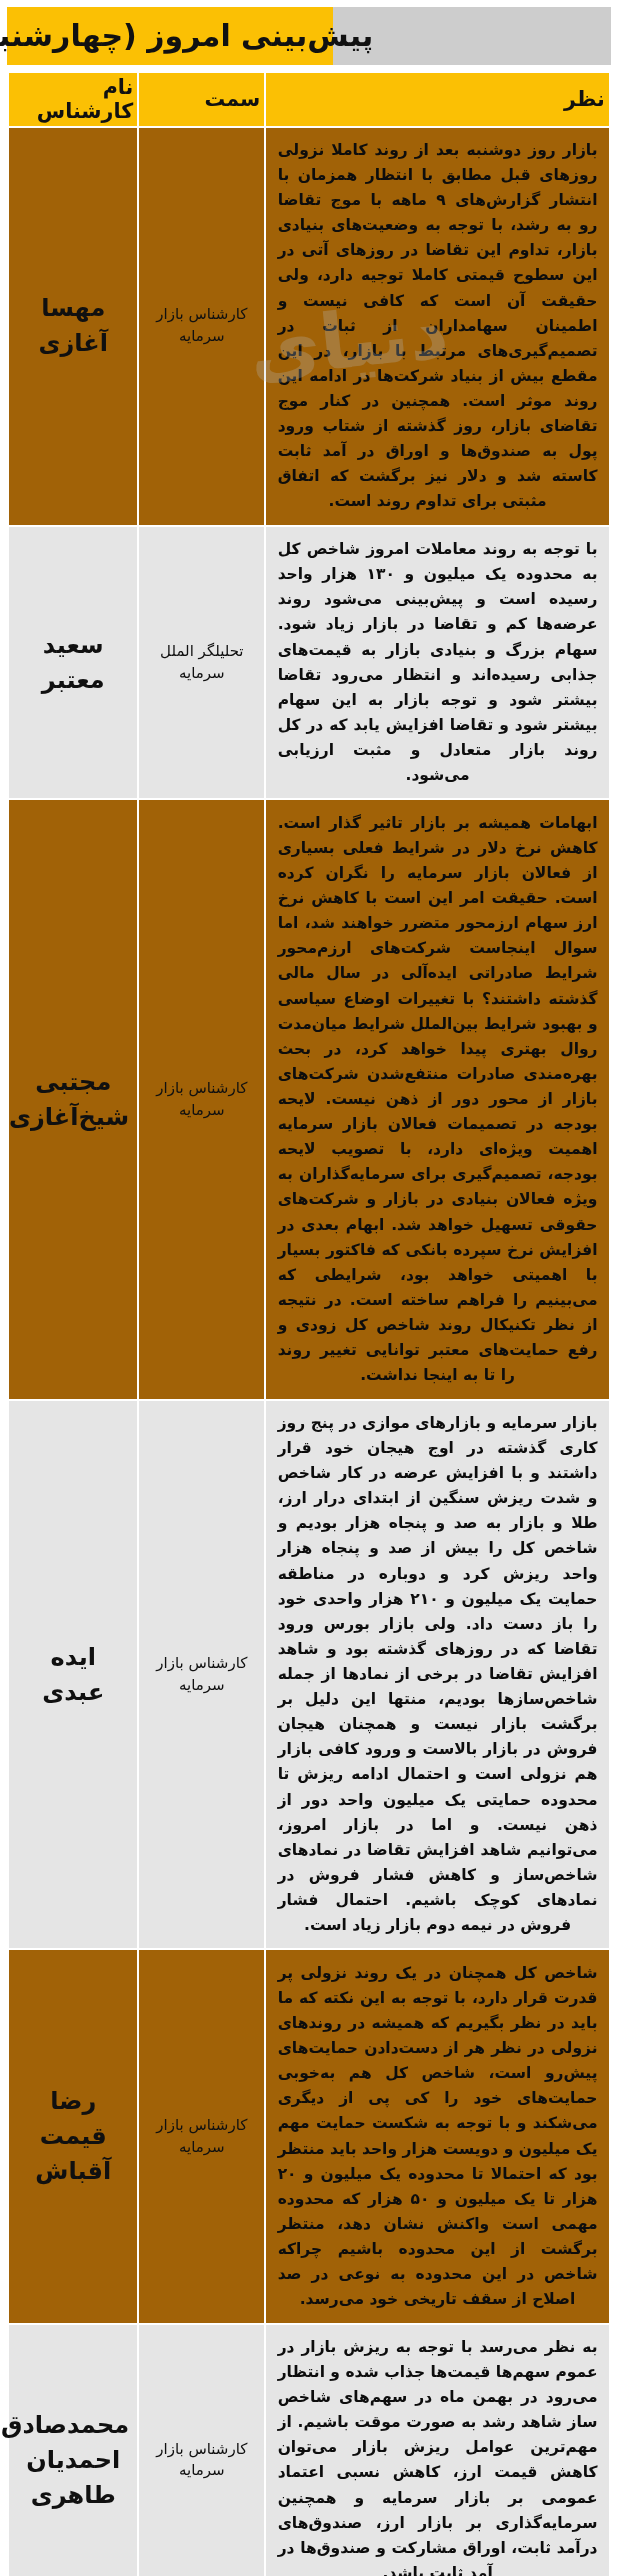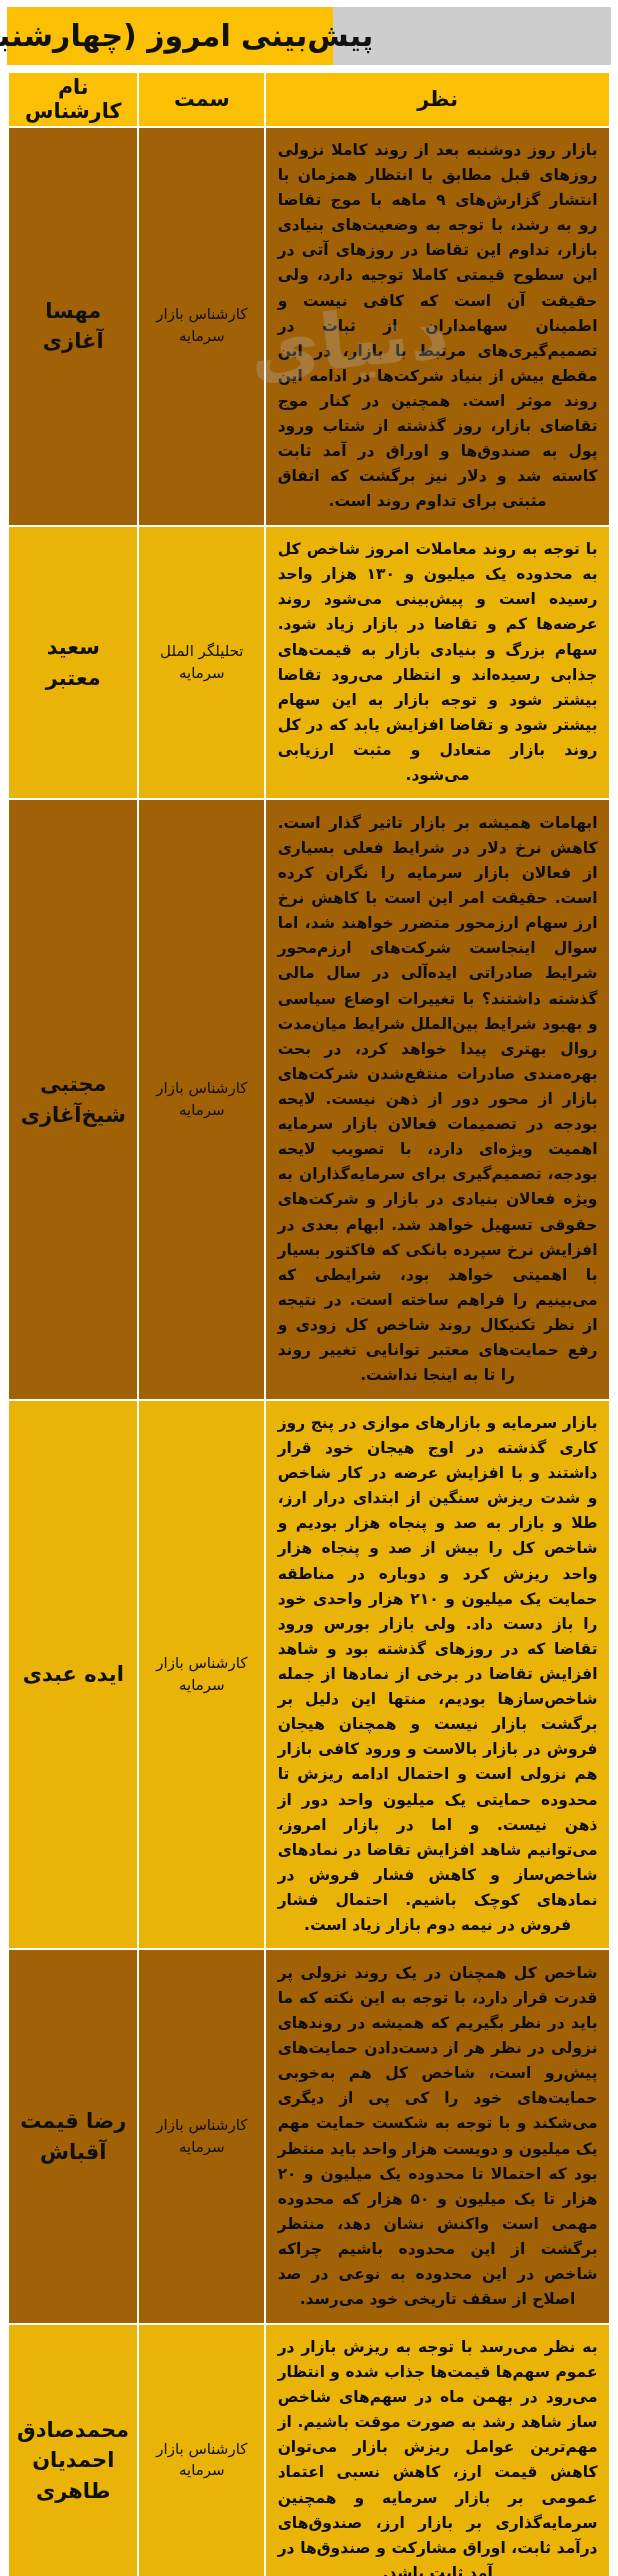--- a/index.html
+++ b/index.html
@@ -56,56 +56,56 @@
     table-layout: fixed;
   }
 
   thead th {
     background: #fbc004;
     color: #111111;
     font-size: 20.6px;
     font-weight: bold;
     height: 33px;
     vertical-align: middle;
-    text-align: center;
+    text-align: right;
     padding: 2.1px 4.1px;
   }
 
   col.col-opinion  { width: 57.5%; }
   col.col-position { width: 21%; }
   col.col-name     { width: 21.5%; }
 
   tbody td {
     vertical-align: middle;
     text-align: center;
     padding: 7.2px 8.2px;
   }
 
   tbody tr.band-a td { background: #a16207; }
-  tbody tr.band-b td { background: #eab308; }
+  tbody tr.band-b td { background: #e5e5e5; }
 
   td.opinion {
     text-align: justify;
     text-align-last: center;
     font-size: 15.5px;
     line-height: 1.62;
     font-weight: bold;
     color: #0d0d0d;
     padding: 10.3px 11.3px;
   }
 
   td.position {
     font-size: 15px;
     font-weight: normal;
     color: #101010;
     line-height: 1.45;
   }
 
   td.name {
-    font-size: 21px;
+    font-size: 24px;
     font-weight: bold;
     color: #101010;
     line-height: 1.45;
   }
 
   
   .wm {
     position: absolute;
     pointer-events: none;
     opacity: .25;

